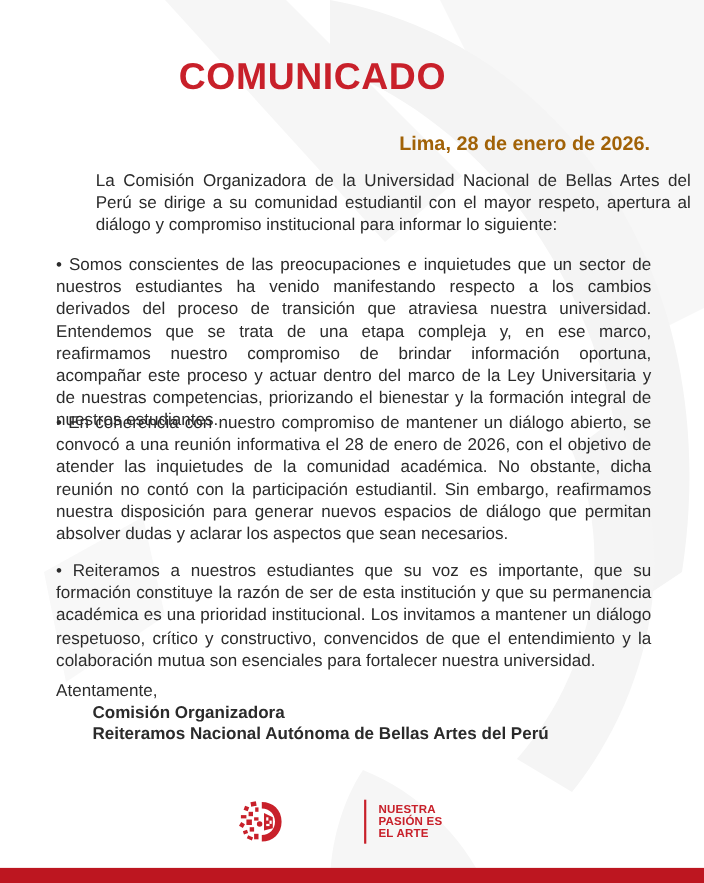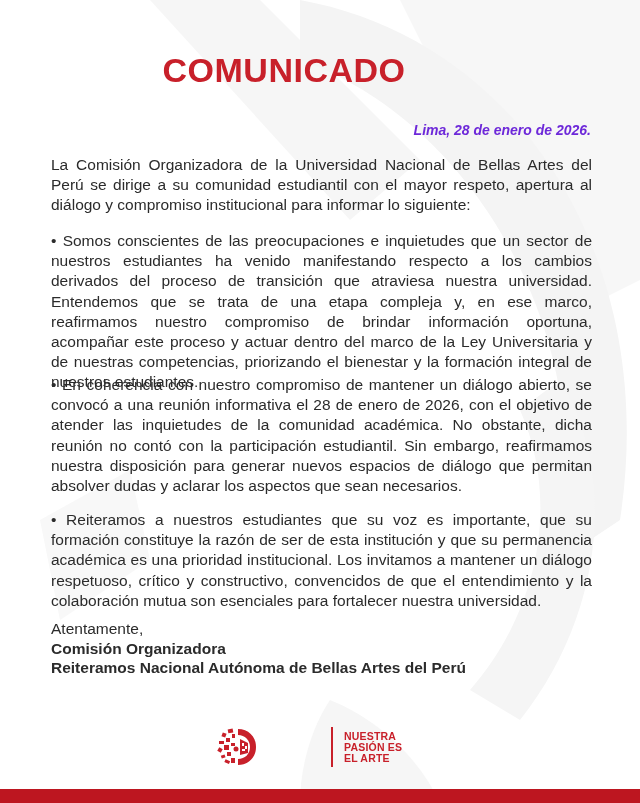--- a/index.html
+++ b/index.html
@@ -37,49 +37,49 @@
       font-size: 34px;
       letter-spacing: 0.5px;
       color: #c8202a;
       line-height: 40px;
     }
     .date {
       position: absolute;
       top: 120px;
       right: 49px;
       font-weight: bold;
-      font-style: italic;
-      font-size: 14px;
-      color: #6d28d9;
+      font-size: 18px;
+      color: #a16207;
       line-height: 20px;
     }
     .body-text {
       position: absolute;
       left: 51px;
       width: 541px;
       font-size: 15.5px;
       line-height: 20.2px;
       text-align: justify;
       color: #2b2b2b;
       margin: 0;
     }
-    .p1 { top: 155px; }
+    .p1 { top: 155px; margin-left: 36px; }
     .p2 { top: 231px; }
     .p3 { top: 375px; }
     .p4 { top: 510px; }
     .closing {
       position: absolute;
       left: 51px;
       top: 619px;
       font-size: 15.5px;
       line-height: 19.5px;
       color: #2b2b2b;
     }
     .closing .sig {
       font-weight: bold;
+      margin-left: 33px;
     }
     .footer-logo {
       position: absolute;
       top: 722px;
       left: 212px;
       height: 50px;
       display: flex;
       align-items: center;
     }
     .logo-words {

